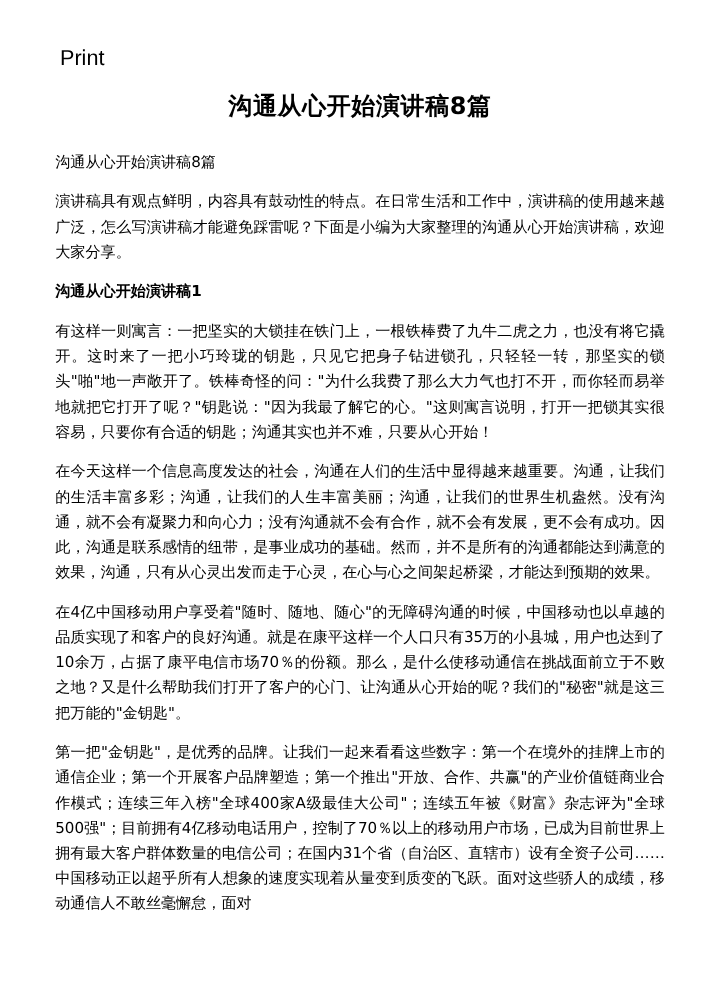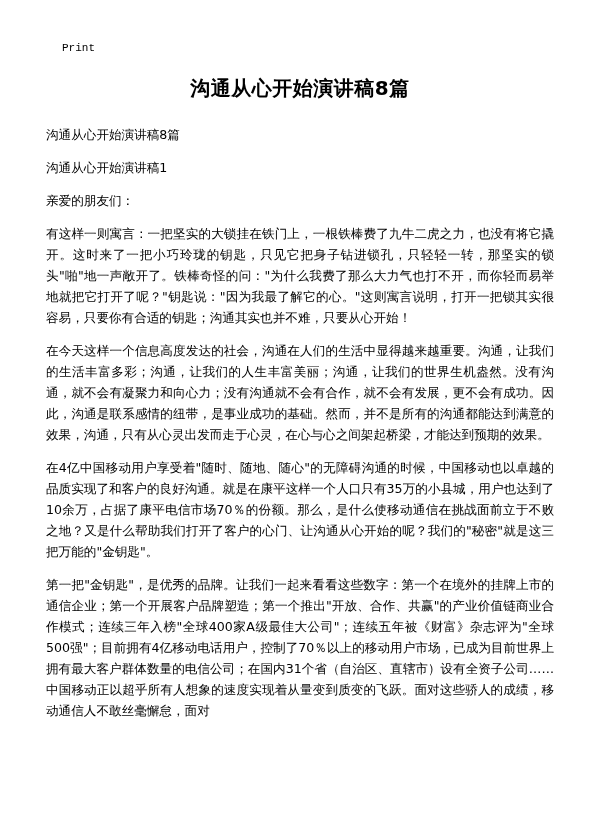--- a/index.html
+++ b/index.html
@@ -15,55 +15,55 @@
     overflow: hidden;
   }
   .page {
     width: 600px;
     height: 828px;
     box-sizing: border-box;
     padding: 40px 46px 0 46px;
     position: relative;
   }
   .print-label {
-    font-size: 11px;
+    font-size: 18px;
     line-height: 16px;
     color: #000;
-    margin: 0 0 18px 16px;
-    font-family: Liberation Mono, monospace;
+    margin: 0 0 18px 4px;
+    font-family: Liberation Sans, sans-serif;
   }
   .doc-title {
     text-align: center;
     font-size: 20px;
     line-height: 28px;
     font-weight: bold;
     margin: 8px 0 22px 0;
     letter-spacing: 0.5px;
   }
   p {
     margin: 0 0 12px 0;
     font-size: 12.6px;
     line-height: 21px;
     text-align: justify;
     text-justify: inter-ideograph;
   }
   p.bold {
-    font-weight: normal;
+    font-weight: bold;
   }
 </style>
 </head>
 <body>
 
 <div class="page">
 
   <div class="print-label">Print</div>
 
   <h1 class="doc-title">沟通从心开始演讲稿8篇</h1>
 
   <p>沟通从心开始演讲稿8篇</p>
+  <p>演讲稿具有观点鲜明，内容具有鼓动性的特点。在日常生活和工作中，演讲稿的使用越来越广泛，怎么写演讲稿才能避免踩雷呢？下面是小编为大家整理的沟通从心开始演讲稿，欢迎大家分享。</p>
   <p class="bold">沟通从心开始演讲稿1</p>
-  <p>亲爱的朋友们：</p>
   <p>有这样一则寓言：一把坚实的大锁挂在铁门上，一根铁棒费了九牛二虎之力，也没有将它撬开。这时来了一把小巧玲珑的钥匙，只见它把身子钻进锁孔，只轻轻一转，那坚实的锁头"啪"地一声敞开了。铁棒奇怪的问："为什么我费了那么大力气也打不开，而你轻而易举地就把它打开了呢？"钥匙说："因为我最了解它的心。"这则寓言说明，打开一把锁其实很容易，只要你有合适的钥匙；沟通其实也并不难，只要从心开始！</p>
   <p>在今天这样一个信息高度发达的社会，沟通在人们的生活中显得越来越重要。沟通，让我们的生活丰富多彩；沟通，让我们的人生丰富美丽；沟通，让我们的世界生机盎然。没有沟通，就不会有凝聚力和向心力；没有沟通就不会有合作，就不会有发展，更不会有成功。因此，沟通是联系感情的纽带，是事业成功的基础。然而，并不是所有的沟通都能达到满意的效果，沟通，只有从心灵出发而走于心灵，在心与心之间架起桥梁，才能达到预期的效果。</p>
   <p>在4亿中国移动用户享受着"随时、随地、随心"的无障碍沟通的时候，中国移动也以卓越的品质实现了和客户的良好沟通。就是在康平这样一个人口只有35万的小县城，用户也达到了10余万，占据了康平电信市场70％的份额。那么，是什么使移动通信在挑战面前立于不败之地？又是什么帮助我们打开了客户的心门、让沟通从心开始的呢？我们的"秘密"就是这三把万能的"金钥匙"。</p>
   <p>第一把"金钥匙"，是优秀的品牌。让我们一起来看看这些数字：第一个在境外的挂牌上市的通信企业；第一个开展客户品牌塑造；第一个推出"开放、合作、共赢"的产业价值链商业合作模式；连续三年入榜"全球400家A级最佳大公司"；连续五年被《财富》杂志评为"全球500强"；目前拥有4亿移动电话用户，控制了70％以上的移动用户市场，已成为目前世界上拥有最大客户群体数量的电信公司；在国内31个省（自治区、直辖市）设有全资子公司……中国移动正以超乎所有人想象的速度实现着从量变到质变的飞跃。面对这些骄人的成绩，移动通信人不敢丝毫懈怠，面对</p>
 
 </div>
 
 </body></html>

